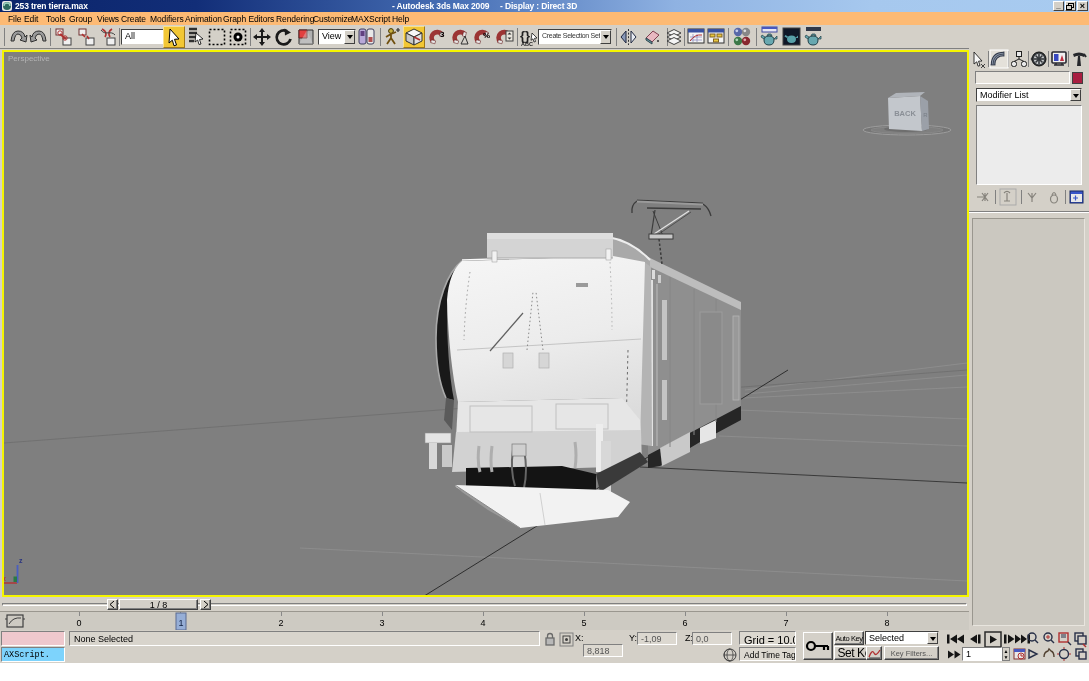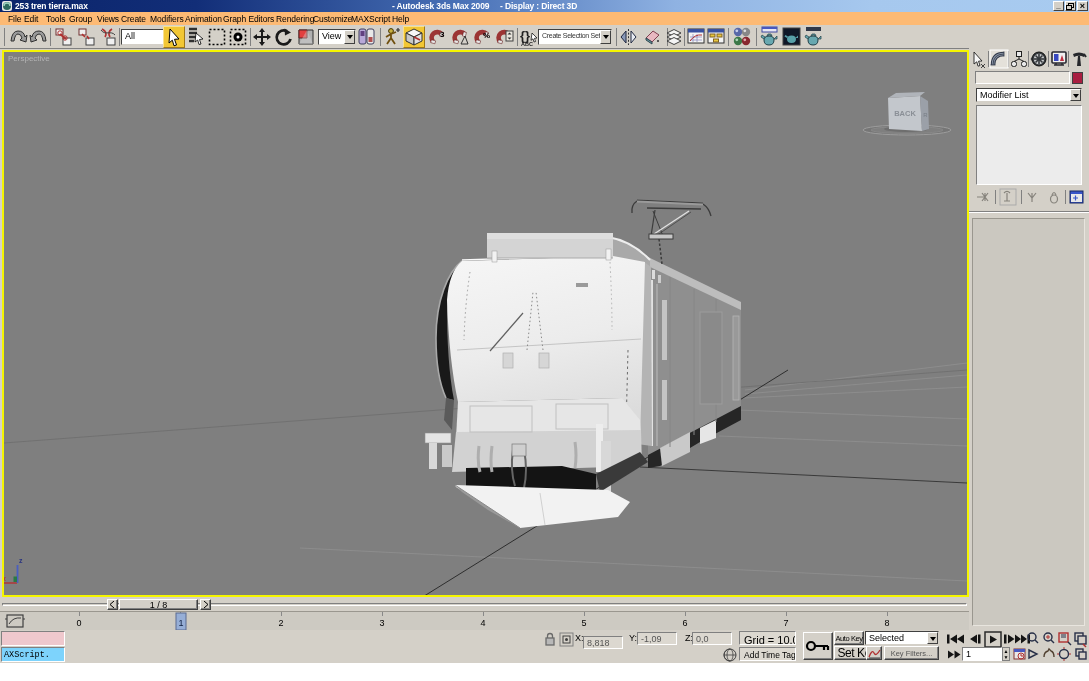--- a/index.html
+++ b/index.html
@@ -501,31 +501,32 @@
       <g transform="translate(7,3)">
           <rect x="0" y="0" width="16" height="12" fill="none" stroke="#404040" stroke-width="1.2"></rect>
           <path d="M2 9 Q6 2 14 3" stroke="#404040" fill="none"></path>
           <path d="M0 4 h-2 M16 4 h2" stroke="#404040"></path>
         </g>
     </svg>
   </div>
   <div class="abs" id="statusbar" style="left:0;top:630px;width:1089px;height:33px;background:#d4d0c8">
     <div class="abs" style="left:1px;top:1px;width:64px;height:15px;background:#efc8cd;border:1px solid;border-color:#808080 #fff #fff #808080"></div>
     <div class="abs" style="left:1px;top:17px;width:64px;height:15px;background:#7dd3fc;border:1px solid;border-color:#808080 #fff #fff #808080;font-family:'Liberation Mono',monospace;font-size:8.5px;color:#000;padding:2px 0 0 2px">AXScript.</div>
+    <div class="abs field" style="left:69px;top:1px;width:471px;height:15px;color:#000;padding:2px 0 0 4px;background:#d8d4cc">None Selected</div>
     <svg width="30" height="15" viewBox="0 0 30 15" style="position:absolute;left:544px;top:2px">
       <g fill="none" stroke="#6a6a6a" stroke-width="1.3">
           <rect x="2" y="6" width="8" height="7" fill="#b8b8b8"></rect>
           <path d="M3.5 6 V4 a2.5 2.5 0 0 1 5 0 V6"></path>
         </g>
       <rect x="16" y="1" width="13" height="13" fill="#d4d0c8" stroke="#808080"></rect>
         <rect x="19" y="4" width="7" height="7" fill="none" stroke="#404040"></rect>
         <circle cx="22.5" cy="7.5" r="1.5" fill="#404040"></circle>
     </svg>
     <span class="abs" style="left:575px;top:3px;font-size:9px;color:#000">X:</span>
-    <div class="abs field" style="left:583px;top:6px;width:40px;height:13px;padding:1px 0 0 3px">8,818</div>
+    <div class="abs field" style="left:583px;top:14px;width:40px;height:13px;padding:1px 0 0 3px">8,818</div>
     <span class="abs" style="left:629px;top:3px;font-size:9px;color:#000">Y:</span>
     <div class="abs field" style="left:637px;top:2px;width:40px;height:13px;padding:1px 0 0 3px">-1,09</div>
     <span class="abs" style="left:685px;top:3px;font-size:9px;color:#000">Z:</span>
     <div class="abs field" style="left:692px;top:2px;width:40px;height:13px;padding:1px 0 0 3px">0,0</div>
     <div class="abs field" style="left:739px;top:1px;width:57px;height:14px;color:#000;padding:2px 0 0 4px;font-size:11px">Grid = 10,0</div>
     <svg width="16" height="16" viewBox="0 0 16 16" style="position:absolute;left:722px;top:17px">
         <circle cx="8" cy="8" r="6" fill="none" stroke="#404040"></circle>
         <path d="M8 2 a6 6 0 0 0 0 12 M2 8 h12 M8 2 a3 6 0 0 0 0 12 M8 2 a3 6 0 0 1 0 12" fill="none" stroke="#404040" stroke-width="0.8"></path>
       </svg>
     <div class="abs field" style="left:739px;top:17px;width:57px;height:14px;color:#000;padding:2px 0 0 4px;font-size:8.5px">Add Time Tag</div>

